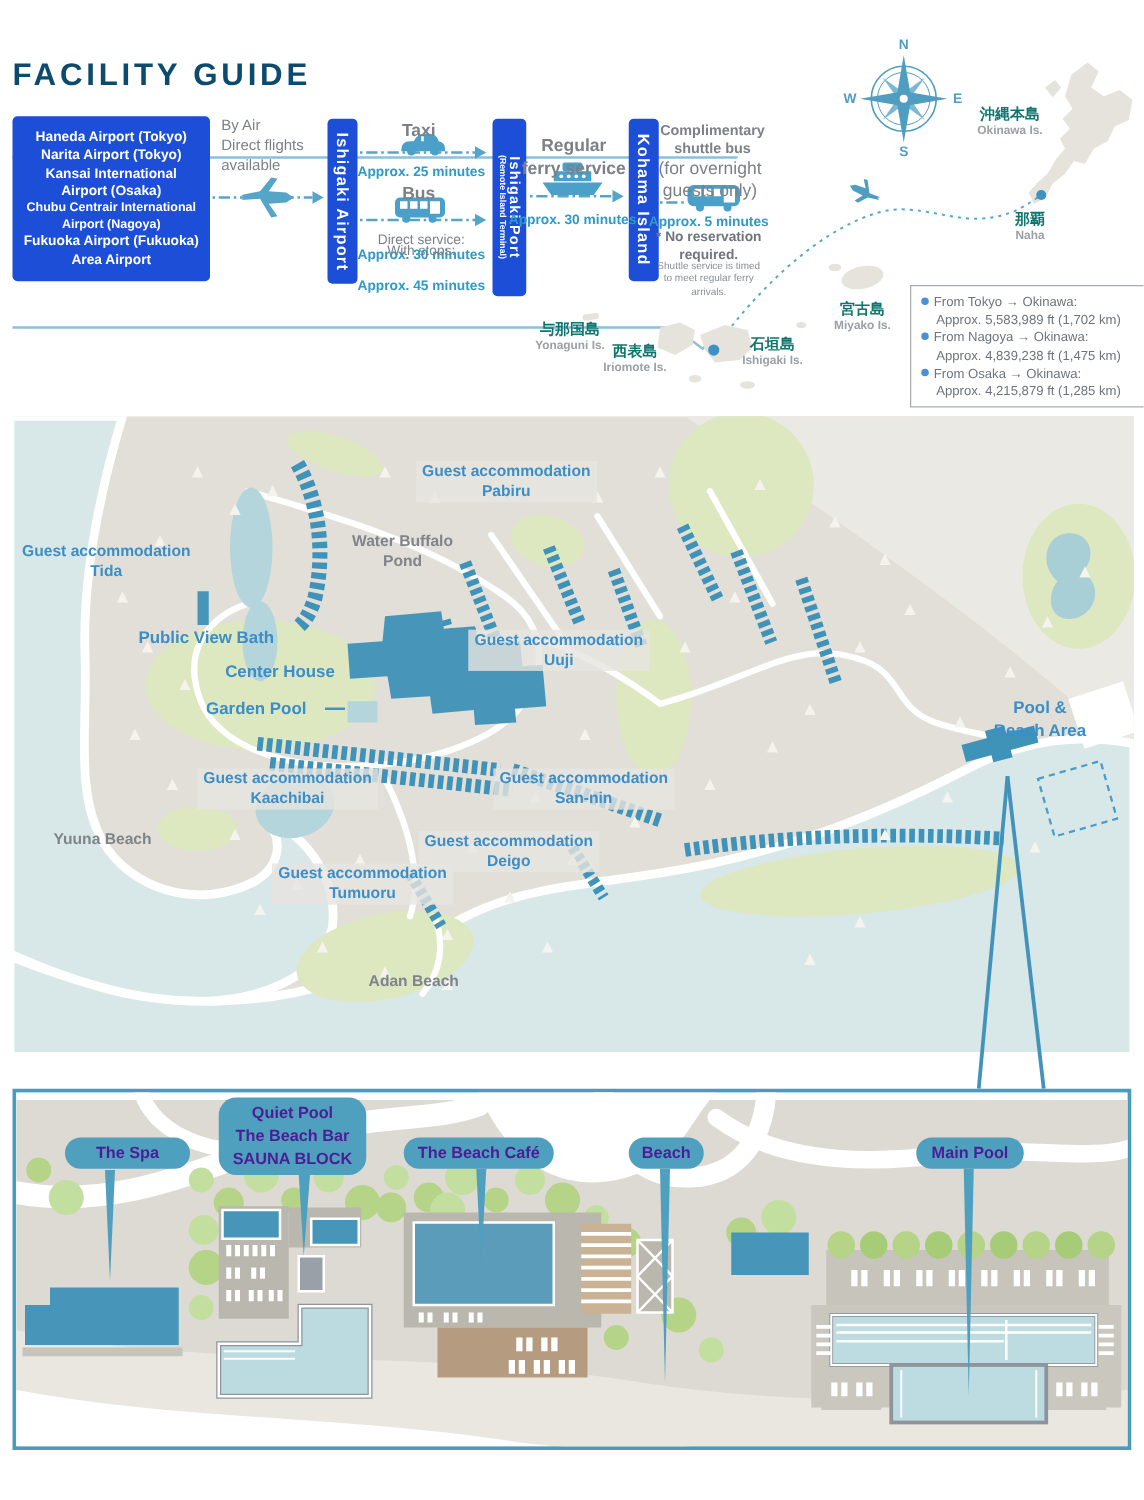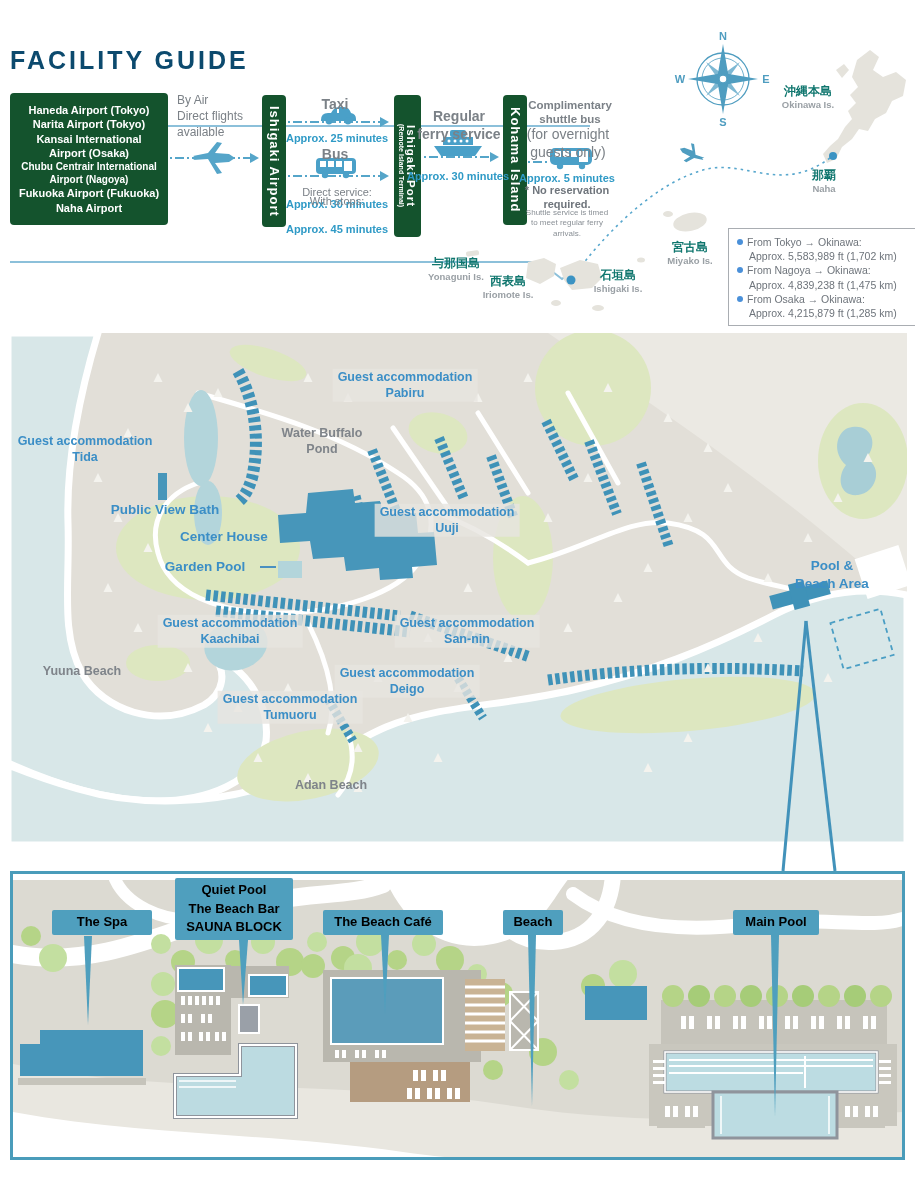--- a/index.html
+++ b/index.html
@@ -4,21 +4,21 @@
 <style>
   html,body{margin:0;padding:0;background:#fff;}
   .page{position:relative;width:915px;height:1200px;background:#fff;overflow:hidden;
         font-family:"Liberation Sans",sans-serif;}
   .abs{position:absolute;}
   .pre{white-space:pre-line;}
   .ctr{text-align:center;transform:translate(-50%,0);}
   
   .title{left:10px;top:46px;font-size:25px;font-weight:bold;letter-spacing:3px;color:#0c4a6e;}
   .rule{height:2px;background:#8cc0da;}
-  .gbox{background:#14532d;color:#fff;border-radius:4px;}
+  .gbox{background:#1d4ed8;color:#fff;border-radius:4px;}
   .airports{left:10px;top:93px;width:158px;height:132px;display:flex;flex-direction:column;
             justify-content:center;align-items:center;font-size:11px;font-weight:600;line-height:1.3;text-align:center;}
   .airports .sm{font-size:10px;}
   .vbar{display:flex;align-items:center;justify-content:center;flex-direction:row-reverse;}
   .vtxt{writing-mode:vertical-rl;font-weight:bold;color:#fff;letter-spacing:1px;}
   .gtxt{color:#7b8187;}
   .btime{color:#2f9ac6;font-weight:bold;font-size:11px;}
   .steplabel{font-size:14px;color:#7b8187;font-weight:600;}
   .note-b{font-size:11px;font-weight:bold;color:#6f757c;line-height:1.25;}
   .note-s{font-size:8px;color:#8a9096;line-height:1.3;}
@@ -35,23 +35,23 @@
                 margin-right:4px;vertical-align:1px;}
   .distbox .val{padding-left:12px;}
   
   .mlabel{position:absolute;transform:translate(-50%,-50%);white-space:pre-line;text-align:center;
           font-weight:bold;font-size:12.5px;color:#3b8ec6;line-height:1.3;}
   .mlabel.bg{background:rgba(231,229,224,.8);padding:0 5px;}
   .mlabel.gray{color:#7f848a;}
   .mlabel.big{font-size:13.5px;}
   
   .panel{left:10px;top:871px;width:889px;height:283px;border:3px solid #4a9cba;background:#fff;}
-  .plabel{position:absolute;background:#4f9fbe;color:#000000;font-weight:bold;font-size:13px;
+  .plabel{position:absolute;background:#4f9fbe;color:#4c1d95;font-weight:bold;font-size:13px;
           display:flex;align-items:center;justify-content:center;text-align:center;
-          line-height:1.45;white-space:pre-line;border-radius:2px;}
+          line-height:1.45;white-space:pre-line;border-radius:14px;}
 </style>
 </head>
 <body>
 
 <div class="page">
 
   <div class="abs title">FACILITY GUIDE</div>
   <div class="abs rule" style="left:10px;top:125px;width:580px;"></div>
 
   <svg class="abs" style="left:0;top:0;" width="915" height="333" viewBox="0 0 915 333">
@@ -154,21 +154,21 @@
   </svg>
 
   <div class="abs gbox airports">
     <div class="pre">Haneda Airport (Tokyo)</div>
     <div class="pre">Narita Airport (Tokyo)</div>
     <div class="pre">Kansai International
 Airport (Osaka)</div>
     <div class="pre sm">Chubu Centrair International
 Airport (Nagoya)</div>
     <div class="pre">Fukuoka Airport (Fukuoka)</div>
-    <div class="pre">Naha Airport</div>
+    <div class="pre">Area Airport</div>
   </div>
 
   <div class="abs gtxt pre" style="left:177px;top:92px;font-size:12px;line-height:1.35;">By Air
 Direct flights
 available</div>
 
   <div class="abs gbox vbar" style="left:262px;top:95px;width:24px;height:132px;">
     <span class="vtxt" style="font-size:13px;">Ishigaki Airport</span>
   </div>
   <div class="abs gbox vbar" style="left:394px;top:95px;width:27px;height:142px;">

